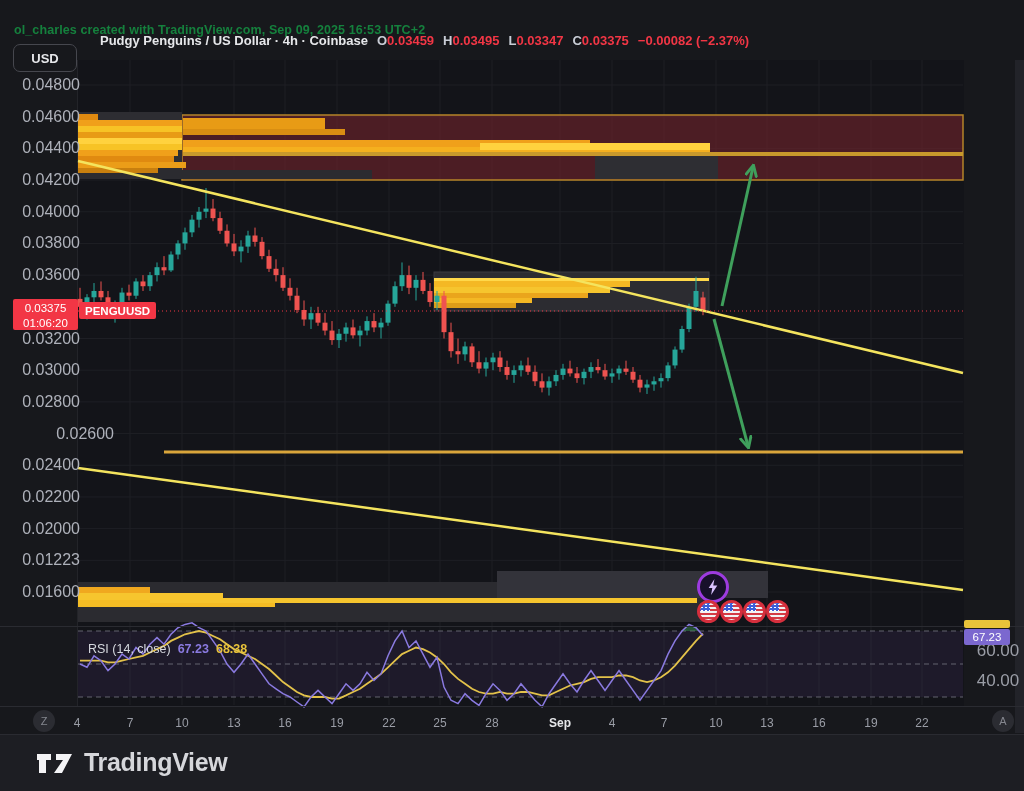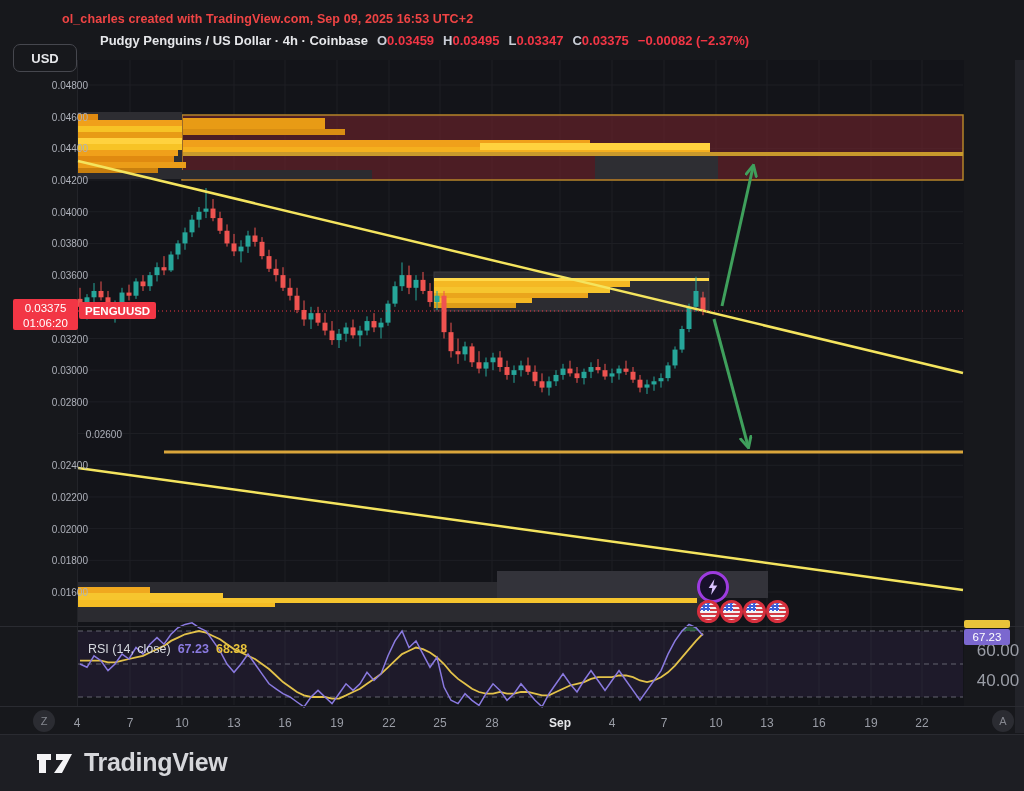--- a/index.html
+++ b/index.html
@@ -1,30 +1,30 @@
 <!DOCTYPE html>
 <html><head>
 <meta charset="utf-8">
 <style>
   html,body{margin:0;padding:0;background:#101114;}
   .app{position:relative;width:1024px;height:791px;background:#17181c;overflow:hidden;
        font-family:"Liberation Sans","DejaVu Sans",sans-serif;-webkit-font-smoothing:antialiased;}
-  .attribution{position:absolute;left:14px;top:12px;font-size:12.5px;font-weight:700;color:#ef4444;letter-spacing:.1px;margin-left:48px;}
+  .attribution{position:absolute;left:14px;top:23px;font-size:12.5px;font-weight:700;color:#15803d;letter-spacing:.1px;}
   .usd-btn{position:absolute;left:13px;top:30px;width:62px;height:26px;border:1px solid #46474e;border-radius:7px;
            color:#e6e7ea;font-size:13px;font-weight:700;display:flex;align-items:center;justify-content:center;background:#17181c;margin-top:14px;}
   .symbol-line{position:absolute;left:100px;top:33px;font-size:13px;color:#e6e7ea;font-weight:600;white-space:nowrap;}
   .symbol-line .ohlc-letter{color:#c9cdd6;font-weight:600;margin-left:9px;}
   .symbol-line .ohlc-val{color:#f23645;font-weight:600;}
   .symbol-line .change{color:#f23645;font-weight:600;margin-left:9px;}
   .indicator-line{position:absolute;left:100px;top:51px;font-size:12.5px;color:#d2d5db;font-weight:500;white-space:nowrap;}
   .chart-bg{position:absolute;left:78px;top:60px;width:886px;height:646px;background:#131419;}
   .scroll-strip{position:absolute;left:1015px;top:60px;width:9px;height:673px;background:#222329;}
   #chart-svg{position:absolute;left:0;top:0;z-index:3;pointer-events:none;}
   .price-axis{position:absolute;left:0;top:60px;width:77px;height:646px;z-index:4;}
-  .price-label{position:absolute;left:16px;width:72px;text-align:right;font-size:10px;color:#aeb1ba;transform:translateY(-50%);}
+  .price-label{position:absolute;left:8px;width:72px;text-align:right;font-size:16px;color:#aeb1ba;transform:translateY(-50%);}
   .price-badge{position:absolute;left:13px;top:299px;width:65px;height:31px;background:#f23645;border-radius:2px;z-index:6;
                color:#fff;font-size:11.5px;text-align:center;line-height:1.3;padding-top:2px;box-sizing:border-box;}
   .symbol-badge{position:absolute;left:79px;top:302px;height:17px;padding:0 6px;background:#f23645;border-radius:2px;z-index:6;
                 color:#fff;font-size:11.5px;font-weight:600;display:flex;align-items:center;}
   .sep{position:absolute;left:0;width:1024px;height:1px;background:#2a2b31;z-index:5;}
   .axis-vsep{position:absolute;left:77px;top:60px;width:1px;height:646px;background:#232429;z-index:2;}
   .rsi-title{position:absolute;left:88px;top:631px;z-index:6;font-size:12.5px;color:#d5d8de;white-space:nowrap;margin-top:11px;}
   .rsi-title .v-purple{color:#8a7ae0;font-weight:700;margin-left:7px;}
   .rsi-title .v-yellow{color:#e7c23a;font-weight:700;margin-left:7px;}
   .rsi-badge-y{position:absolute;left:964px;top:620px;width:46px;height:8px;background:#e8c33a;border-radius:2px;z-index:6;}
@@ -352,21 +352,21 @@
       <div class="price-label" style="top: 151.75px;">0.04000</div>
       <div class="price-label" style="top: 183.438px;">0.03800</div>
       <div class="price-label" style="top: 215.125px;">0.03600</div>
       <div class="price-label" style="top: 278.5px;">0.03200</div>
       <div class="price-label" style="top: 310.188px;">0.03000</div>
       <div class="price-label" style="top: 341.875px;">0.02800</div>
       <div class="price-label" style="top: 373.562px; padding-left: 34px;">0.02600</div>
       <div class="price-label" style="top: 405.25px;">0.02400</div>
       <div class="price-label" style="top: 436.938px;">0.02200</div>
       <div class="price-label" style="top: 468.625px;">0.02000</div>
-      <div class="price-label" style="top: 500.312px;">0.01800</div>
+      <div class="price-label" style="top: 500.312px;">0.01223</div>
       <div class="price-label" style="top: 532px;">0.01600</div>
     </div>
 
   <div class="price-badge">
     <div>0.03375</div>
     <div>01:06:20</div>
   </div>
   <div class="symbol-badge">PENGUUSD</div>
 
   <div class="sep" style="top:626px"></div>

